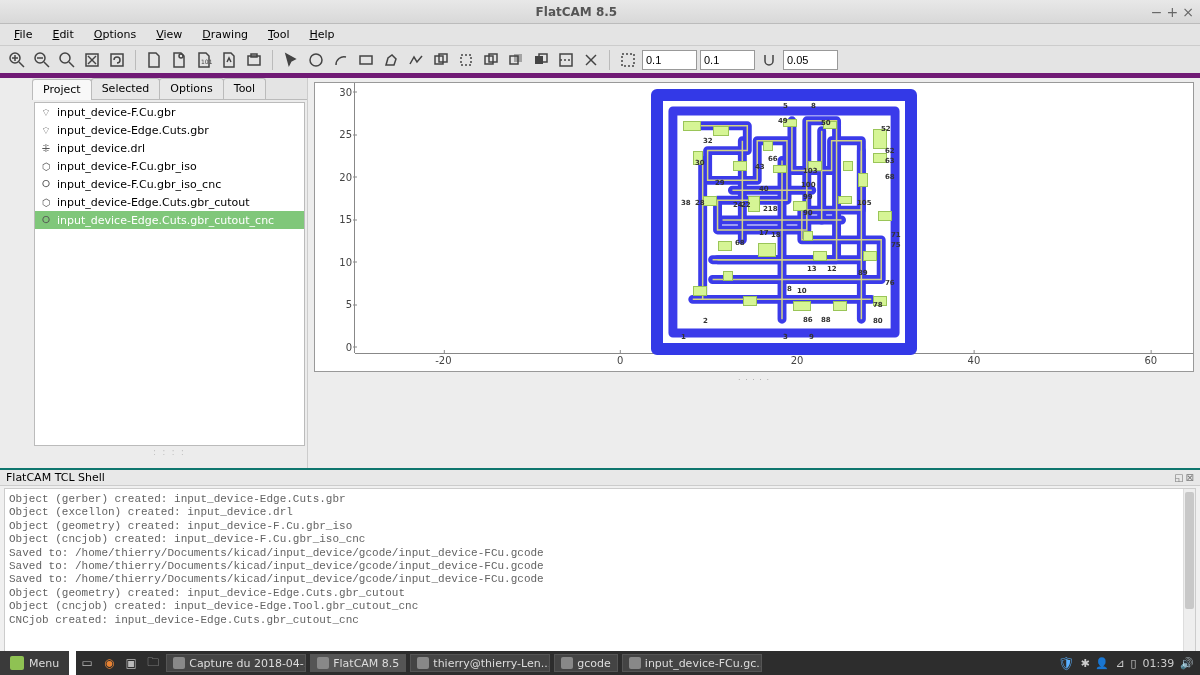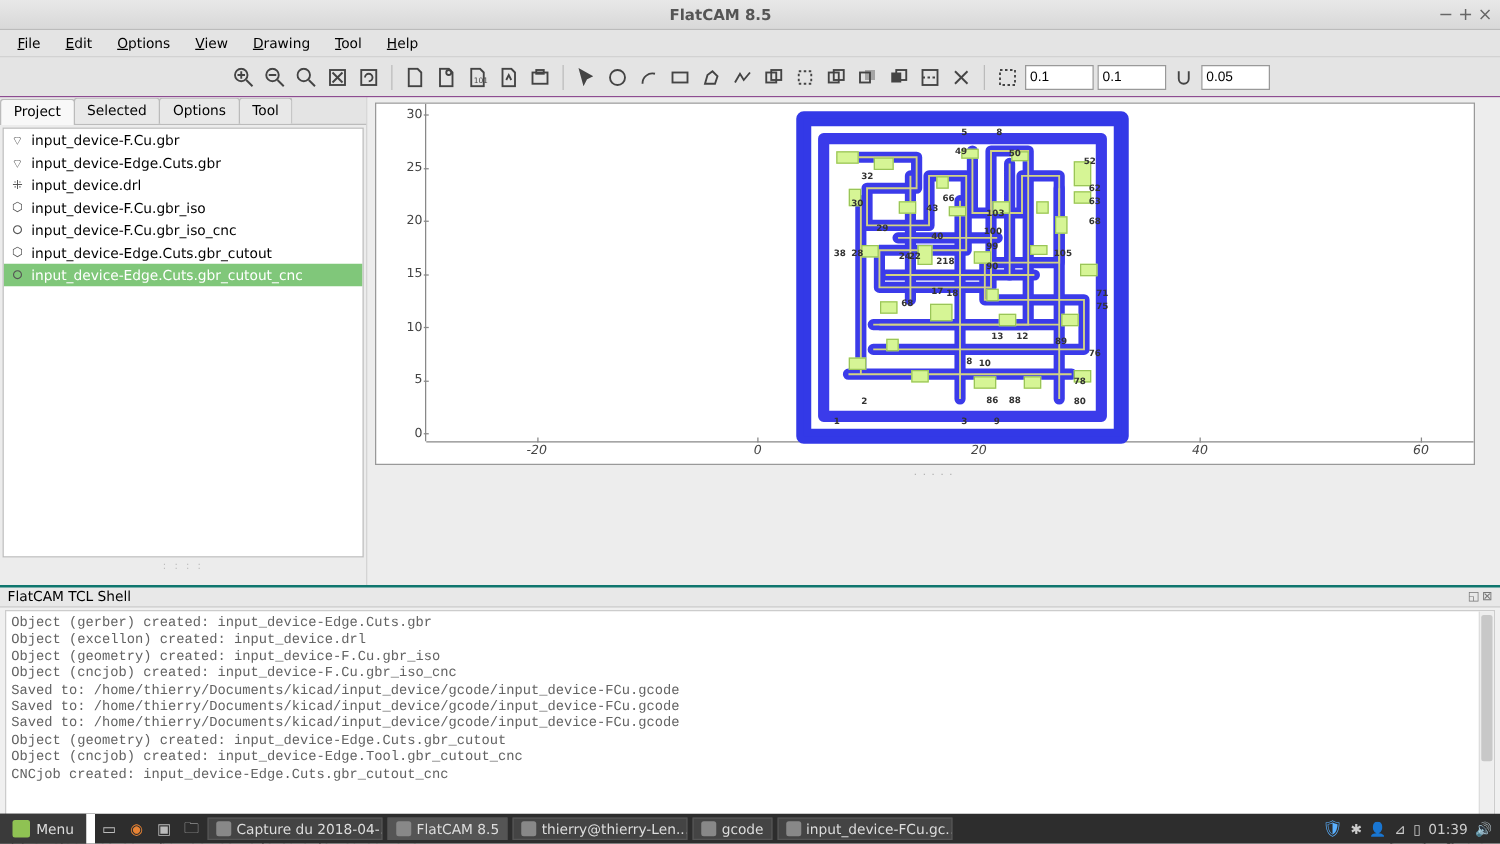--- a/index.html
+++ b/index.html
@@ -9,46 +9,46 @@
 .titlebar { height: 24px; background: linear-gradient(#e8e8e8,#d8d8d8); display: flex; align-items: center; padding: 0 6px; color: #555; border-bottom: 1px solid #bbb; }
 .titlebar .title { flex: 1; text-align: center; font-weight: bold; font-size: 12px; color: #555; }
 .titlebar .winbtn { margin-left: 4px; color:#666; font-size:14px; cursor:default; }
 
 
 .menubar { height: 22px; background: #e4e4e4; display: flex; align-items: center; padding: 0 4px; border-bottom: 1px solid #ccc; }
 .menubar .item { padding: 2px 10px; cursor: default; }
 .menubar .item u { text-decoration: underline; }
 
 
-.toolbar { height: 32px; background: #e4e4e4; display: flex; align-items: center; padding: 0 6px; border-bottom: 1px solid #701a75; gap: 3px; justify-content: center; }
+.toolbar { height: 32px; background: #e4e4e4; display: flex; align-items: center; padding: 0 6px; border-bottom: 5px solid #701a75; gap: 3px; }
 .toolbar .sep { width: 1px; height: 20px; background: #bbb; margin: 0 4px; }
 .toolbar .tbtn { width: 22px; height: 22px; display:flex; align-items:center; justify-content:center; color:#444; font-size:14px; cursor:default; }
 .toolbar .tbtn svg { width:16px; height:16px; stroke:#444; fill:none; stroke-width:1.5; }
 .toolbar input { width: 55px; height: 20px; border: 1px solid #999; background:#fff; font-size:11px; padding:0 3px; }
 
 
 .main { display:flex; height: 390px; background:#ececec; }
-.sidebar { width: 294px; display:flex; flex-direction:column; border-right:1px solid #ccc; }
+.sidebar { width: 294px; display:flex; flex-direction:column; border-right:1px solid #ccc;margin-left:32px; }
 .tabs { display:flex; background:#e4e4e4; border-bottom:1px solid #bbb; height:22px; }
 .tabs .tab { padding:3px 10px; border:1px solid #bbb; border-bottom:none; background:#e8e8e8; margin-right:-1px; font-size:11px; cursor:default; border-radius:3px 3px 0 0; }
 .tabs .tab.active { background:#f8f8f8; position:relative; top:1px; }
 .objlist { flex:1; background:#fff; border:1px solid #bbb; margin:2px; overflow:hidden; }
 .objlist .row { padding:2px 4px; display:flex; align-items:center; gap:4px; white-space:nowrap; font-size:11px; cursor:default; }
 .objlist .row.sel { background:#80c77a; color:#fff; }
 .objlist .ico { width:14px; height:14px; display:inline-flex; align-items:center; justify-content:center; font-size:10px; color:#555; }
 .grip { height:20px; text-align:center; color:#bbb; font-size:8px; letter-spacing:2px; }
 
 .canvas-wrap { flex:1; position:relative; background:#ededed; padding:4px 6px 0 6px; }
 .canvas { background:#fff; border:1px solid #999; width: 880px; height: 290px; position:relative; overflow:hidden; }
 .xaxis { position:absolute; bottom:0; left:40px; right:0; height:18px; border-top:1px solid #888; }
 .yaxis { position:absolute; top:0; bottom:18px; left:0; width:40px; border-right:1px solid #888; }
 .plot { position:absolute; left:40px; right:0; top:0; bottom:18px; }
 .ytick { position:absolute; right:2px; font-size:10px; color:#444; transform:translateY(-50%); }
 .ytick::after { content:""; position:absolute; right:-5px; top:50%; width:4px; height:1px; background:#888; }
-.xtick { position:absolute; top:1px; font-size:10px; color:#444; transform:translateX(-50%);font-style:italic; }
+.xtick { position:absolute; top:1px; font-size:10px; color:#444; transform:translateX(-50%); }
 .xtick::before { content:""; position:absolute; left:50%; top:-5px; width:1px; height:4px; background:#888; }
 .pcb { position:absolute; left:296px; top:6px; width:266px; height:266px; background:#3339e7; border:6px solid #3339e7; border-radius:6px; }
 .pcb-inner { position:absolute; inset:6px; background:#fff; }
 .tracesvg { position:absolute; inset:0; }
 .pad { background:#d6f595; border:1px solid #9ac558; position:absolute; }
 .lbl { position:absolute; font-size:7px; font-weight:bold; color:#333; }
 .gripsplit { text-align:center; color:#aaa; font-size:8px; letter-spacing:1px; padding:1px 0; }
 
 
 .shellhdr { height:18px; background:#e8e8e8; border-top:2px solid #0f766e; border-bottom:1px solid #ccc; padding:2px 6px; font-size:11px; display:flex; align-items:center; }

